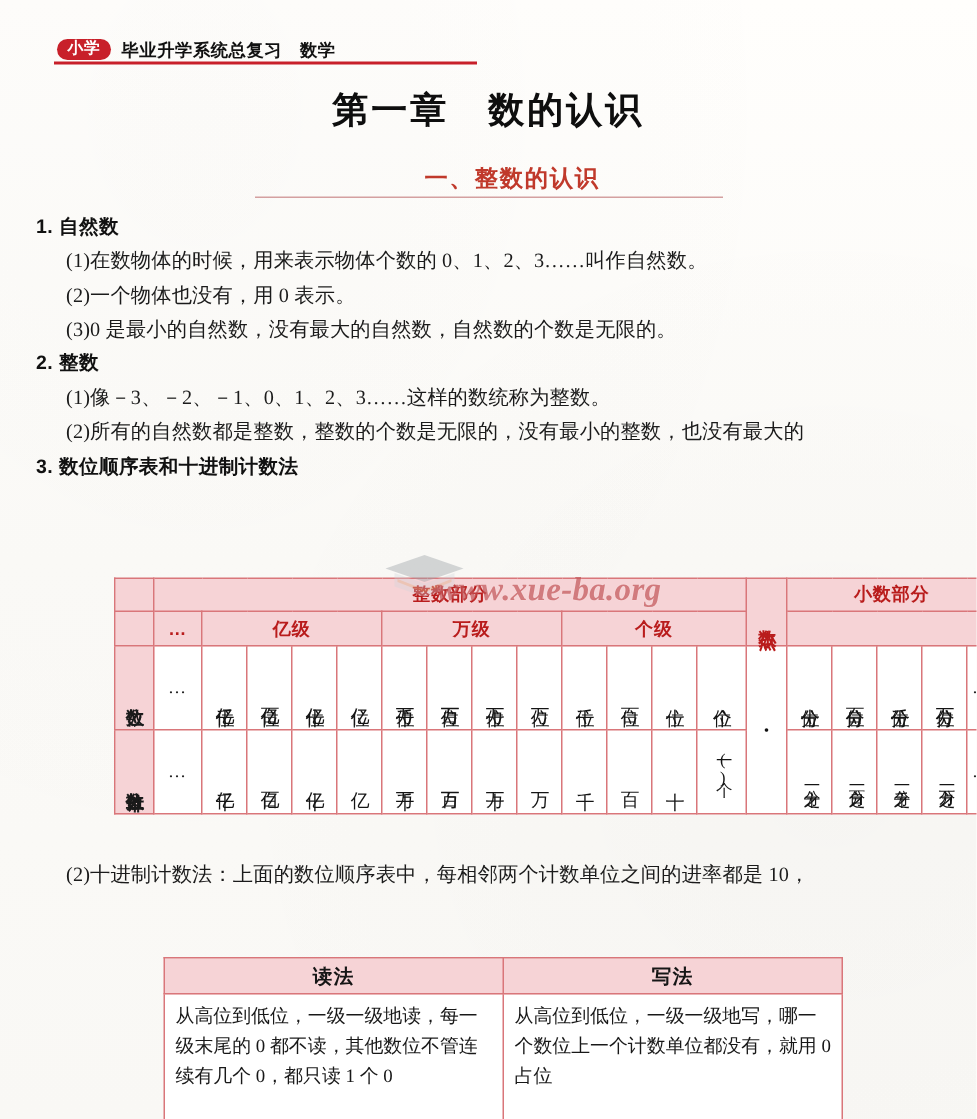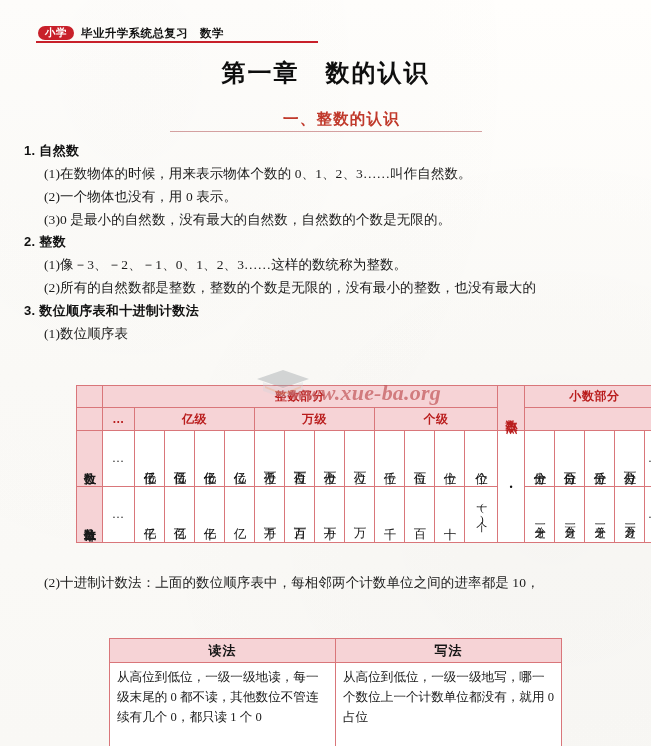--- a/index.html
+++ b/index.html
@@ -300,21 +300,20 @@
     <div class="h-num">1. 自然数</div>
     <div class="para">(1)在数物体的时候，用来表示物体个数的 0、1、2、3……叫作自然数。</div>
     <div class="para">(2)一个物体也没有，用 0 表示。</div>
     <div class="para">(3)0 是最小的自然数，没有最大的自然数，自然数的个数是无限的。</div>
     <div class="gap-xs"></div>
     <div class="h-num">2. 整数</div>
     <div class="para">(1)像－3、－2、－1、0、1、2、3……这样的数统称为整数。</div>
     <div class="para">(2)所有的自然数都是整数，整数的个数是无限的，没有最小的整数，也没有最大的</div>
     <div class="gap-xs"></div>
     <div class="h-num">3. 数位顺序表和十进制计数法</div>
-    <div class="para">(1)数位顺序表</div>
   </div>
 
   <svg class="wm-cap" viewBox="0 0 56 34">
     <polygon points="28,2 54,11 28,20 2,11" fill="#9aa0a6" opacity="0.75"></polygon>
     <polygon points="28,21 48,14 48,23 28,30 8,23 8,14" fill="#cfd4d8" opacity="0.6"></polygon>
     <polygon points="10,18 28,25 46,18 46,20 28,27 10,20" fill="#e8a06a" opacity="0.55"></polygon>
   </svg>
   <div class="watermark">www.xue-ba.org</div>
 
   <div class="pv-wrap">

